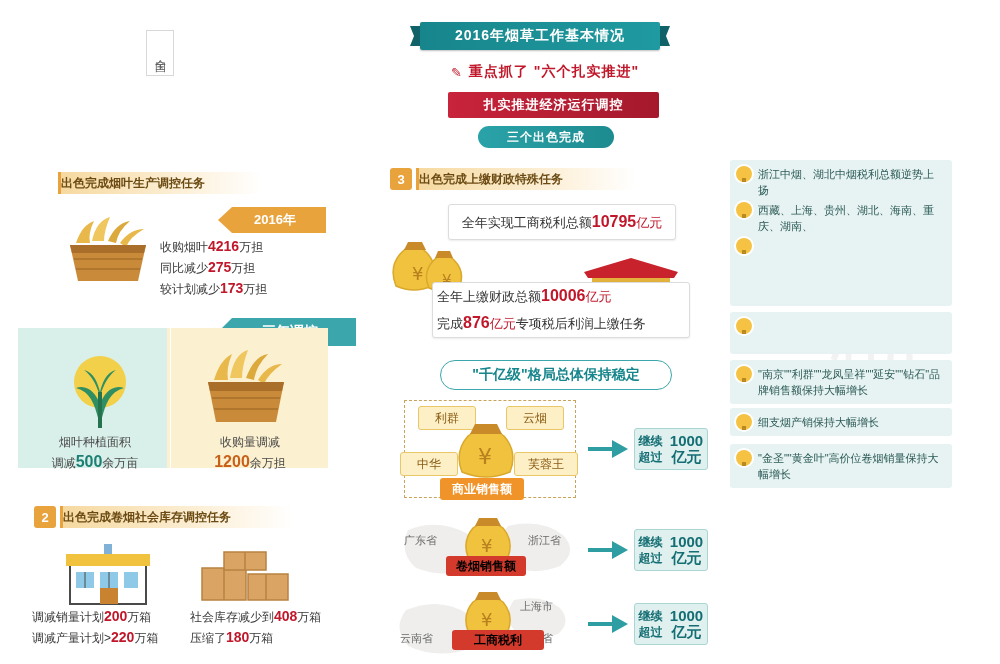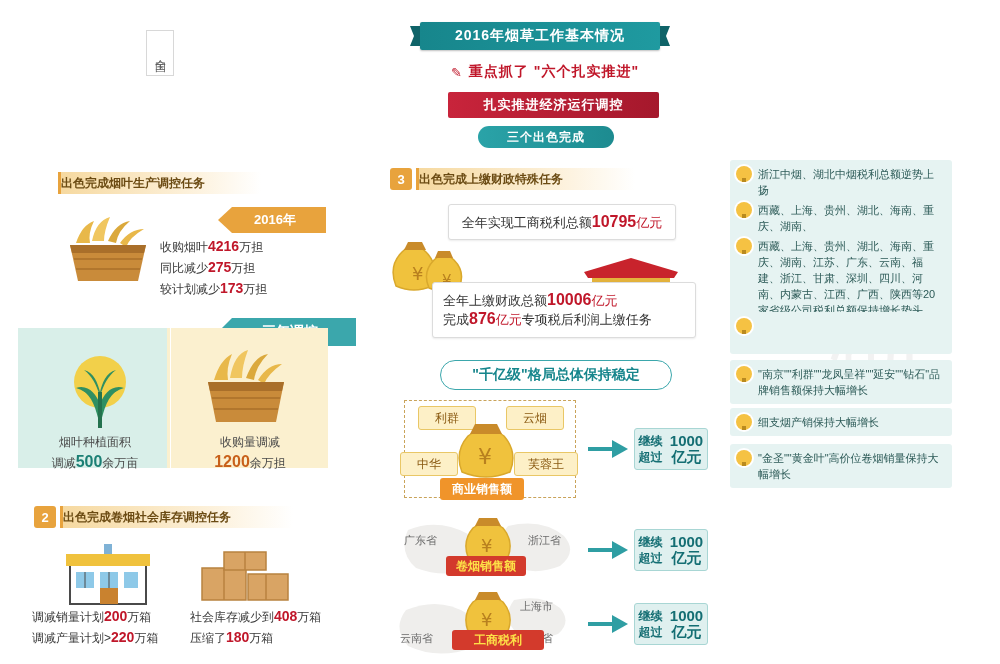--- a/index.html
+++ b/index.html
@@ -98,21 +98,21 @@
   }
   .lbl-yellow{
     position:absolute;background:#fdf0c7;border:1px solid #e9c766;border-radius:3px;
     font-size:12px;color:#8a5a12;display:flex;align-items:center;justify-content:center;
   }
   .lbl-orange{
     position:absolute;background:#f0942a;color:#fff;border-radius:3px;font-size:12px;
     display:flex;align-items:center;justify-content:center;font-weight:bold;
   }
   .lbl-red{
-    position:absolute;background:#d33a2c;color:#fde047;border-radius:3px;font-size:12px;
+    position:absolute;background:#d33a2c;color:#000000;border-radius:3px;font-size:12px;
     display:flex;align-items:center;justify-content:center;font-weight:bold;
   }
   .res-box{
     position:absolute;background:#dff0ef;border:1px solid #a8d6d4;border-radius:3px;
     color:#146e73;font-weight:bold;font-size:12px;text-align:center;
     display:flex;flex-direction:row;align-items:center;justify-content:center;line-height:16px;
   }
   .res-box .big{font-size:15px;}
   .arrow-teal{
     position:absolute;width:0;height:0;border-top:9px solid transparent;
@@ -305,21 +305,21 @@
   <rect x="8" y="26" width="82" height="22" fill="#c8232c"></rect>
   <g fill="#f0d27a">
     <rect x="16" y="32" width="10" height="16"></rect>
     <rect x="32" y="32" width="10" height="16"></rect>
     <rect x="48" y="32" width="10" height="16"></rect>
     <rect x="64" y="32" width="10" height="16"></rect>
   </g>
   <rect x="4" y="48" width="90" height="5" fill="#a81a23"></rect>
 </svg>
 
-<div class="wbox" style="left:432px;top:282px;width:252px;height:54px;flex-direction:column;align-items:flex-start;padding-left:10px;justify-content:center;line-height:18px;">
+<div class="wbox" style="left:432px;top:282px;width:252px;height:54px;flex-direction:column;align-items:flex-start;padding-left:4px;justify-content:center;line-height:26px;">
   <div>全年上缴财政总额<span class="hl" style="font-size:16px;">10006</span><span style="color:#c0172a;">亿元</span></div>
   <div>完成<span class="hl" style="font-size:16px;">876</span><span style="color:#c0172a;">亿元</span>专项税后利润上缴任务</div>
 </div>
 
 <div class="pill-teal" style="left:440px;top:360px;width:230px;height:28px;">
   <span>"千亿级"格局总体保持稳定</span>
 </div>
 
 <div class="dash" style="left:404px;top:400px;width:170px;height:96px;border:1px dashed #c9a35a;"></div>
 
@@ -413,21 +413,20 @@
 <div class="rt-item" style="top:160px;min-height:26px;">
   <span class="bulb"></span>
   <span>浙江中烟、湖北中烟税利总额逆势上扬</span>
 </div>
 <div class="rt-item" style="top:196px;min-height:26px;">
   <span class="bulb"></span>
   <span>西藏、上海、贵州、湖北、海南、重庆、湖南、</span>
 </div>
 <div class="rt-item" style="top:232px;min-height:74px;">
   <span class="bulb"></span>
-  <span>西藏、上海、贵州、湖北、海南、重庆、湖南、江苏、广东、云南、福建、浙江、甘肃、深圳、四川、河南、内蒙古、江西、广西、陕西等20家省级公司税利总额保持增长势头</span>
 </div>
 <div class="rt-item" style="top:312px;min-height:42px;">
   <span class="bulb"></span>
 </div>
 <div class="rt-item" style="top:360px;min-height:42px;">
   <span class="bulb"></span>
   <span>"南京""利群""龙凤呈祥""延安""钻石"品牌销售额保持大幅增长</span>
 </div>
 <div class="rt-item" style="top:408px;min-height:26px;">
   <span class="bulb"></span>

